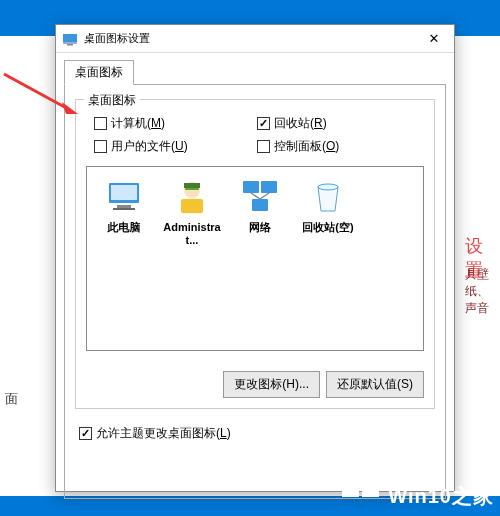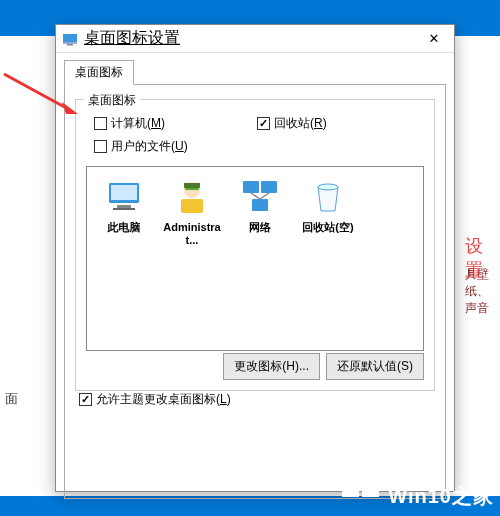--- a/index.html
+++ b/index.html
@@ -12,21 +12,21 @@
   .bg-text.t3 { left: 5px; top: 354px; font-size: 13px; color: #333; }
   
   .dialog {
     position: absolute; left: 55px; top: 24px; width: 400px; height: 468px;
     background: #fff; border: 1px solid #888; box-shadow: 0 4px 16px rgba(0,0,0,0.3);
   }
   .titlebar {
     height: 28px; display: flex; align-items: center; padding: 0 6px; border-bottom: 1px solid #ddd;
   }
   .titlebar-icon { width: 16px; height: 14px; margin-right: 6px; display: inline-block; }
-  .titlebar-title { font-size: 16px; flex: 1; text-decoration: underline; }
+  .titlebar-title { font-size: 11px; flex: 1; }
   .close-btn { width: 28px; height: 20px; text-align: center; font-size: 13px; cursor: pointer; line-height: 20px; }
   
   .tab-strip { padding: 6px 8px 0 8px; }
   .tab {
     display: inline-block; background: #fff; border: 1px solid #aaa; border-bottom: 1px solid #fff;
     padding: 3px 10px; font-size: 12px; position: relative; top: 1px;
   }
   .tab-content { margin: 0 8px 8px 8px; border: 1px solid #aaa; padding: 8px 10px 10px 10px; height: 415px; }
   
   .groupbox { border: 1px solid #ccc; padding: 8px 10px 10px 10px; margin-top: 6px; position: relative; }
@@ -42,26 +42,26 @@
   .underline { text-decoration: underline; }
   
   .icon-list {
     border: 1px solid #888; background: #fff; height: 185px; padding: 8px 6px;
     display: flex; gap: 6px; align-items: flex-start;
   }
   .icon-item { width: 62px; text-align: center; font-size: 11px; font-weight: bold; }
   .icon-img { width: 42px; height: 42px; margin: 0 auto 4px auto; display: flex; align-items: center; justify-content: center; }
   .icon-label { word-break: break-all; line-height: 1.2; }
   
-  .btn-row { display: flex; justify-content: flex-end; gap: 6px; margin-top: 2px; }
+  .btn-row { display: flex; justify-content: flex-end; gap: 6px; margin-top: 20px; }
   .btn {
     border: 1px solid #999; background: #e9e9e9; font-size: 12px; padding: 4px 10px; cursor: pointer; min-width: 80px; text-align: center;
   }
   
-  .allow-theme { display: flex; align-items: center; font-size: 12px; margin-top: 0; padding-left: 4px; }
+  .allow-theme { display: flex; align-items: center; font-size: 12px; margin-top: 16px; padding-left: 4px; }
   
   .footer-btns { position: absolute; bottom: 8px; right: 216px; display: flex; gap: 6px; }
   
   .arrow {
     position: absolute; left: 0; top: 68px; width: 82px; height: 50px; pointer-events: none;
   }
   
   .watermark {
     position: absolute; right: 4px; bottom: 4px; display: flex; align-items: center; gap: 6px;
     background: rgba(255,255,255,0); padding: 2px;
@@ -105,20 +105,24 @@
             <span class="checkbox"></span>
             <span>计算机(<span class="underline">M</span>)</span>
           </div>
           <div class="check-item">
             <span class="checkbox checked"></span>
             <span>回收站(<span class="underline">R</span>)</span>
           </div>
           <div class="check-item">
             <span class="checkbox"></span>
             <span>用户的文件(<span class="underline">U</span>)</span>
+          </div>
+          <div class="check-item">
+            <span class="checkbox"></span>
+            <span>控制面板(<span class="underline">O</span>)</span>
           </div>
         </div>
 
       <div class="icon-list" id="icon-list">
           <div class="icon-item">
             <div class="icon-img">
               <svg viewBox="0 0 42 42">
                 <rect x="6" y="8" width="30" height="20" rx="1" fill="#3a96dd"></rect>
                 <rect x="8" y="10" width="26" height="15" fill="#cde8ff"></rect>
                 <rect x="14" y="30" width="14" height="3" fill="#888"></rect>

